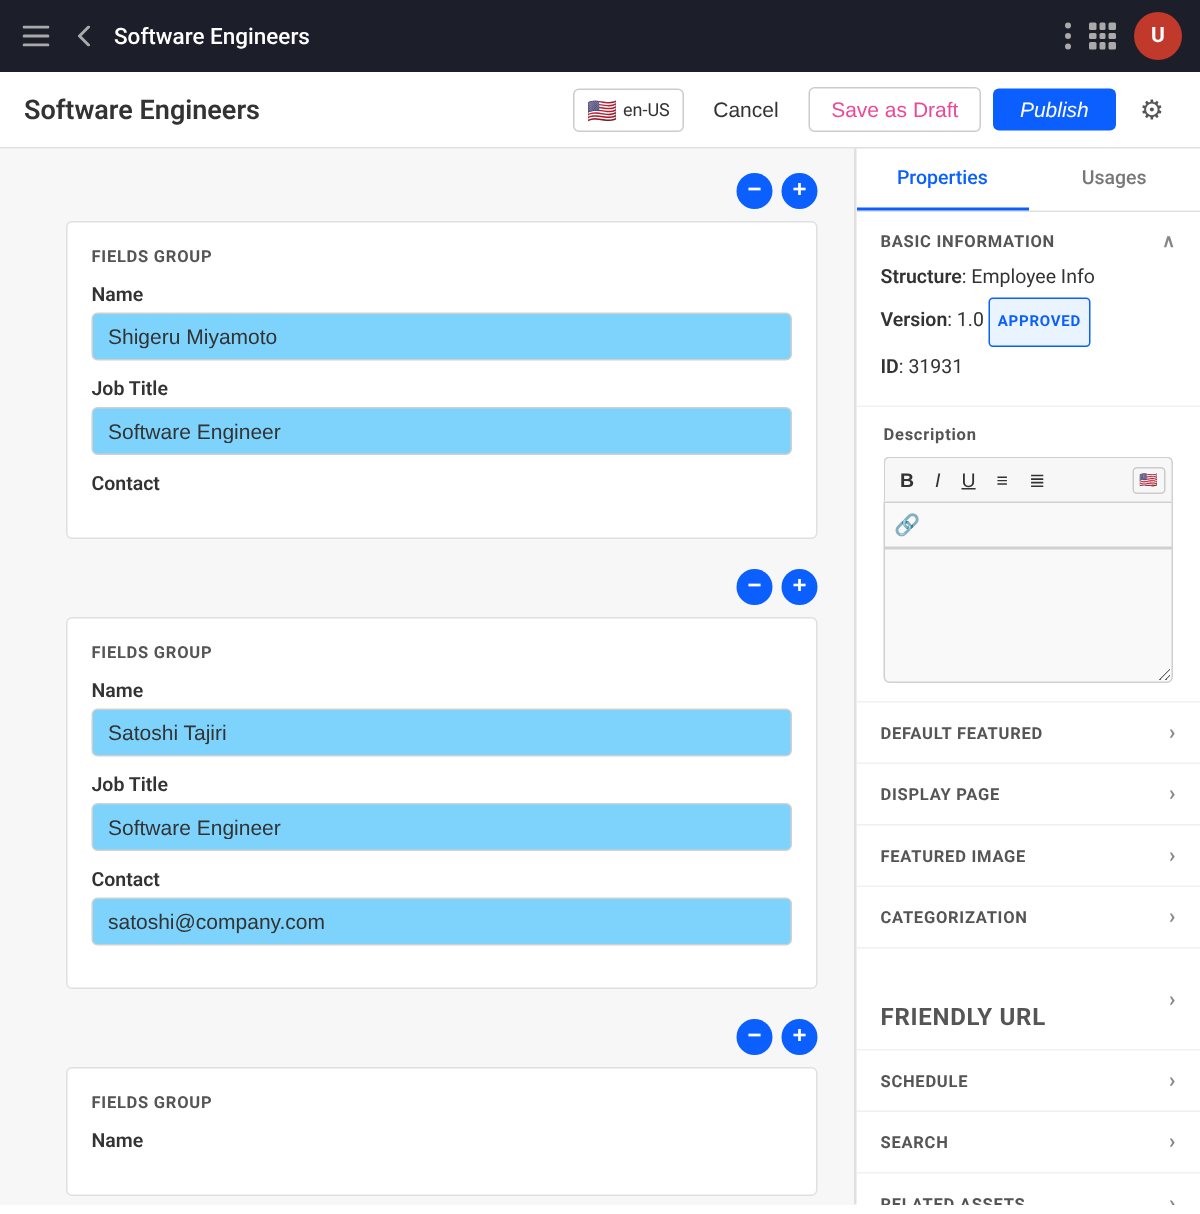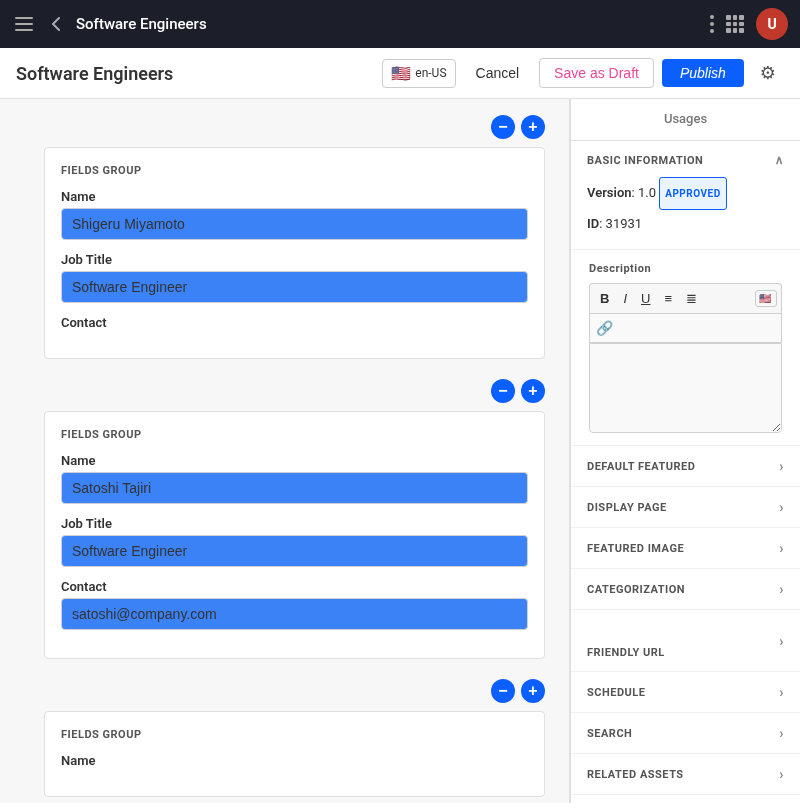--- a/index.html
+++ b/index.html
@@ -70,21 +70,21 @@
       padding: 16px; margin-bottom: 20px; margin-left: 20px;
     }
     .group-label {
       font-size: 11px; font-weight: 700; color: #555; letter-spacing: 0.5px;
       margin-bottom: 12px;
     }
     .field-row { margin-bottom: 12px; }
     .field-label { font-size: 13px; font-weight: 600; margin-bottom: 4px; color: #333; }
     .field-input {
       width: 100%; border: 1px solid #d0d0d0; border-radius: 4px;
-      padding: 7px 10px; font-size: 14px; color: #333; background: #3b82f6;
+      padding: 7px 10px; font-size: 14px; color: #333; background: #7dd3fc;
       outline: none;
     }
 
     
     .right-panel {
       width: 230px; background: #fff; overflow-y: auto; border-left: 1px solid #e0e0e0;
     }
 
     .panel-tabs {
       display: flex; border-bottom: 1px solid #e0e0e0;
@@ -256,29 +256,34 @@
 
       </div>
 
     </div>
 
   </div>
 
   <div class="right-panel">
 
     <div class="panel-tabs">
+      <div class="panel-tab active">Properties</div>
       <div class="panel-tab">Usages</div>
     </div>
 
     <div class="panel-section">
       <div class="section-header">
         <span>BASIC INFORMATION</span>
         <span class="chevron">∧</span>
       </div>
       <div style="margin-top:10px;">
+        <div class="info-row">
+          <span class="info-label">Structure</span>:
+          <span>Employee Info</span>
+        </div>
         <div class="info-row">
           <span class="info-label">Version</span>:
           <span>1.0</span>
           <span class="approved-badge">APPROVED</span>
         </div>
         <div class="info-row">
           <span class="info-label">ID</span>:
           <span>31931</span>
         </div>
       </div>
@@ -311,21 +316,21 @@
     </div>
         <div class="collapsible-row">
       <span style="font-size:11px;font-weight:700;color:#555;letter-spacing:0.5px;">FEATURED IMAGE</span>
       <span class="chevron">›</span>
     </div>
         <div class="collapsible-row">
       <span style="font-size:11px;font-weight:700;color:#555;letter-spacing:0.5px;">CATEGORIZATION</span>
       <span class="chevron">›</span>
     </div>
         <div class="collapsible-row">
-      <span style="font-size:11px;font-weight:700;color:#555;letter-spacing:0.5px;margin-top:24px;">FRIENDLY URL</span>
+      <span style="font-size:16px;font-weight:700;color:#555;letter-spacing:0.5px;margin-top:24px;">FRIENDLY URL</span>
       <span class="chevron">›</span>
     </div>
         <div class="collapsible-row">
       <span style="font-size:11px;font-weight:700;color:#555;letter-spacing:0.5px;">SCHEDULE</span>
       <span class="chevron">›</span>
     </div>
         <div class="collapsible-row">
       <span style="font-size:11px;font-weight:700;color:#555;letter-spacing:0.5px;">SEARCH</span>
       <span class="chevron">›</span>
     </div>

